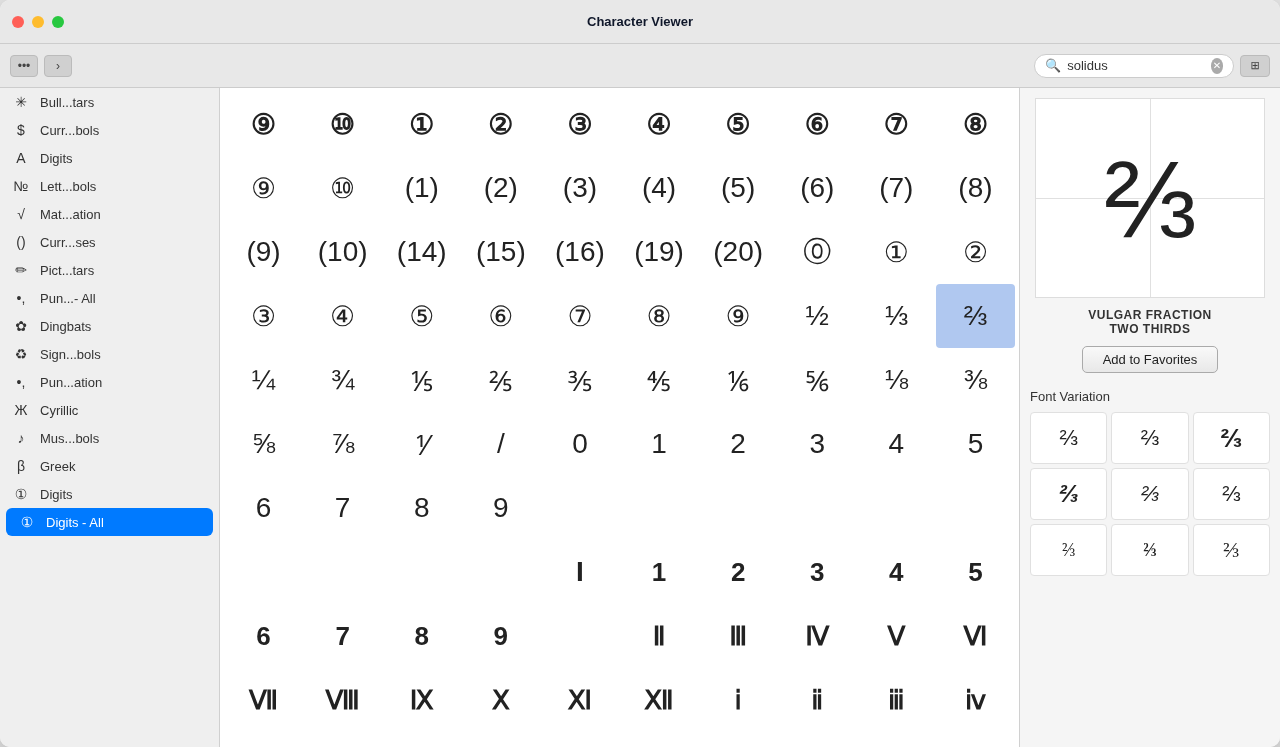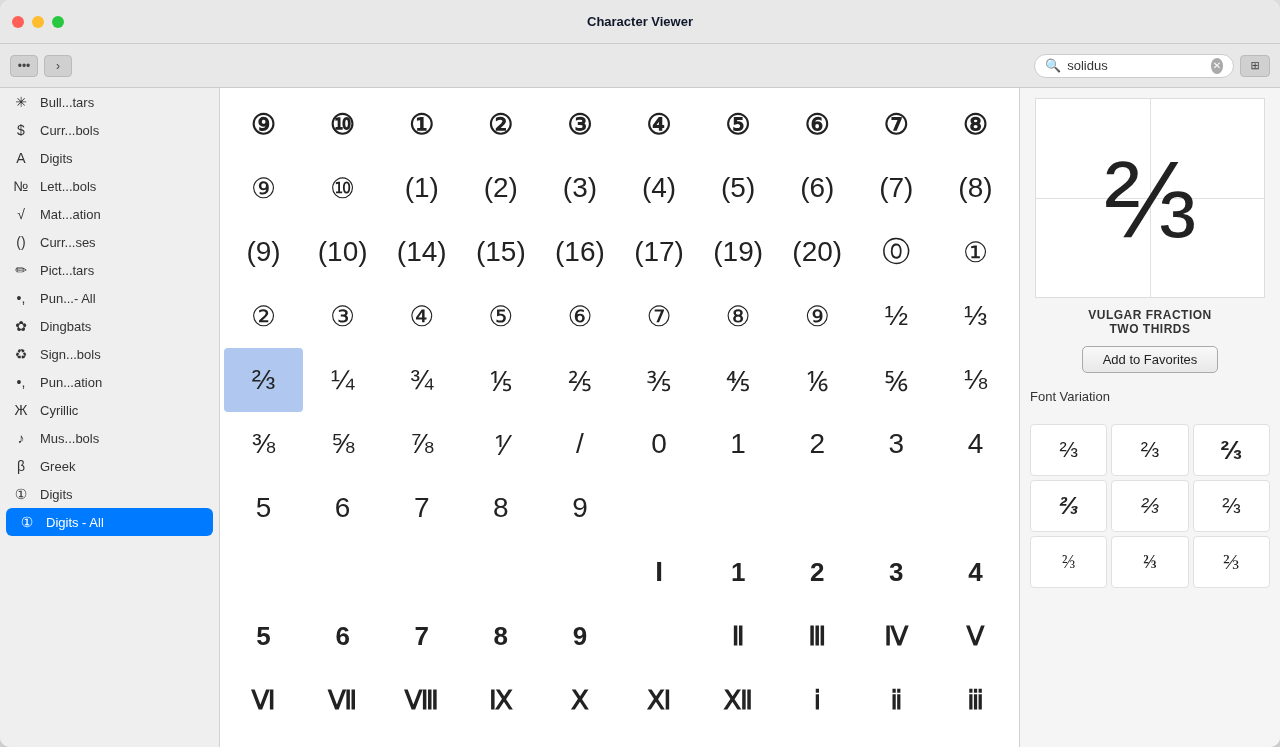--- a/index.html
+++ b/index.html
@@ -268,21 +268,21 @@
       cursor: pointer;
       color: #222;
       margin-bottom: 16px;
     }
 
     .font-variation-title {
       font-size: 13px;
       font-weight: 500;
       color: #333;
       align-self: flex-start;
-      margin-bottom: 20px;
+      margin-bottom: 8px;
     }
 
     .font-variation-grid {
       display: grid;
       grid-template-columns: repeat(3, 1fr);
       gap: 4px;
       width: 100%;
     }
 
     .font-var-cell {
@@ -431,21 +431,20 @@
           <div class="char-cell">(4)</div>
           <div class="char-cell">(5)</div>
           <div class="char-cell">(6)</div>
           <div class="char-cell">(7)</div>
           <div class="char-cell">(8)</div>
           <div class="char-cell">(9)</div>
           <div class="char-cell">(10)</div>
           <div class="char-cell">(14)</div>
           <div class="char-cell">(15)</div>
           <div class="char-cell">(16)</div>
-          <div class="char-cell">(17)</div>
           <div class="char-cell">(19)</div>
           <div class="char-cell">(20)</div>
           <div class="char-cell">⓪</div>
           <div class="char-cell">①</div>
           <div class="char-cell">②</div>
           <div class="char-cell">③</div>
           <div class="char-cell">④</div>
           <div class="char-cell">⑤</div>
           <div class="char-cell">⑥</div>
           <div class="char-cell">⑦</div>

